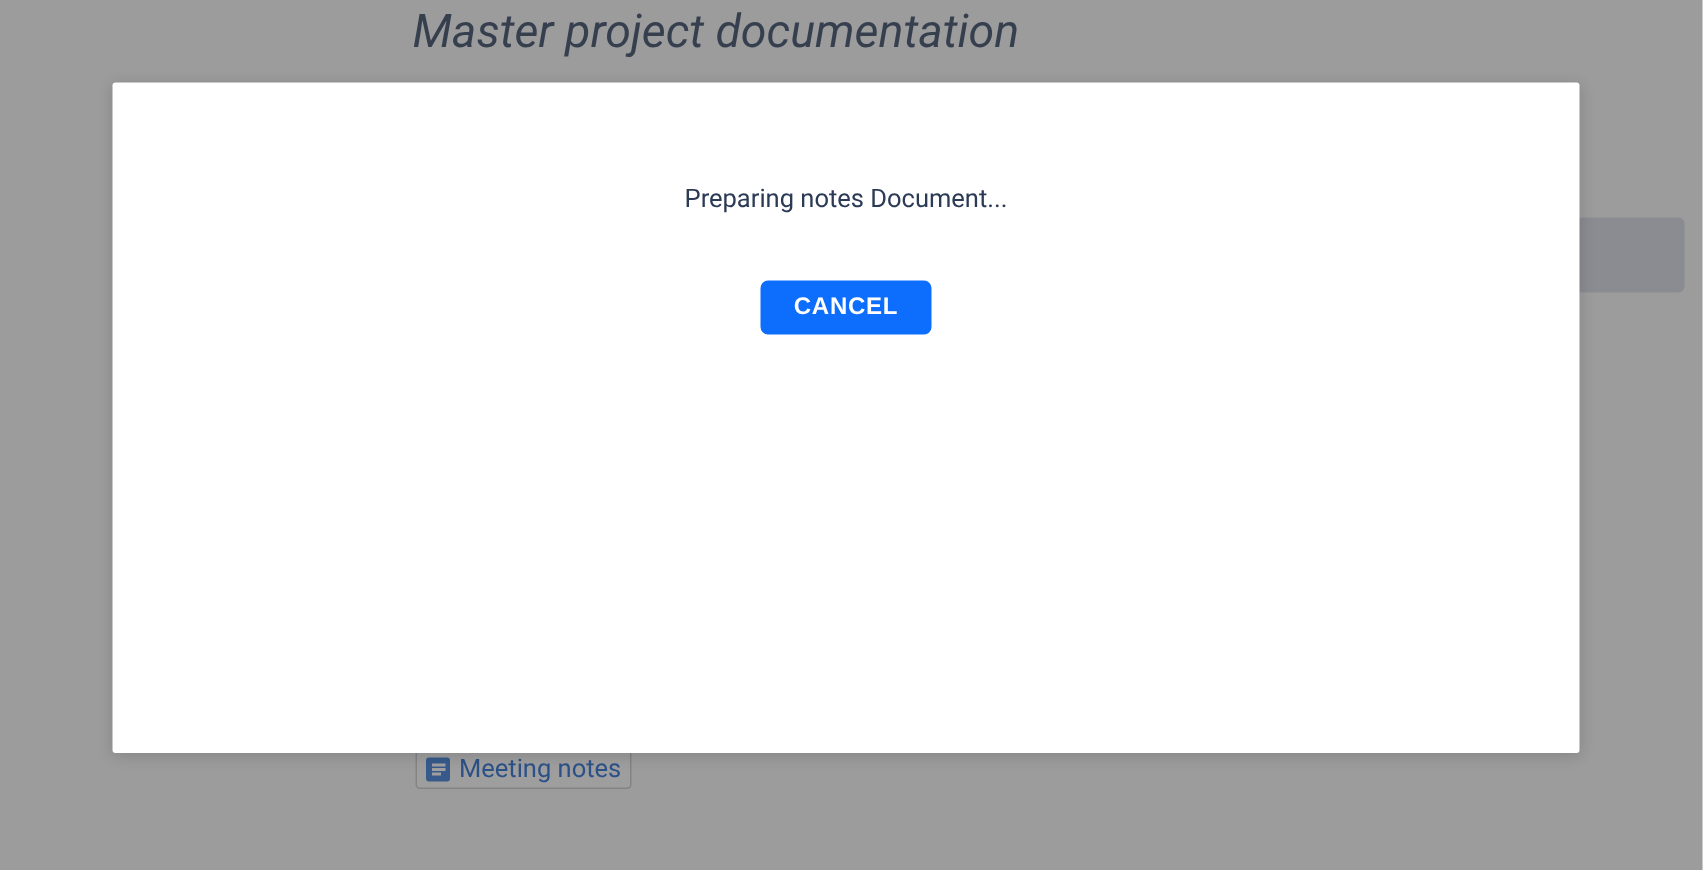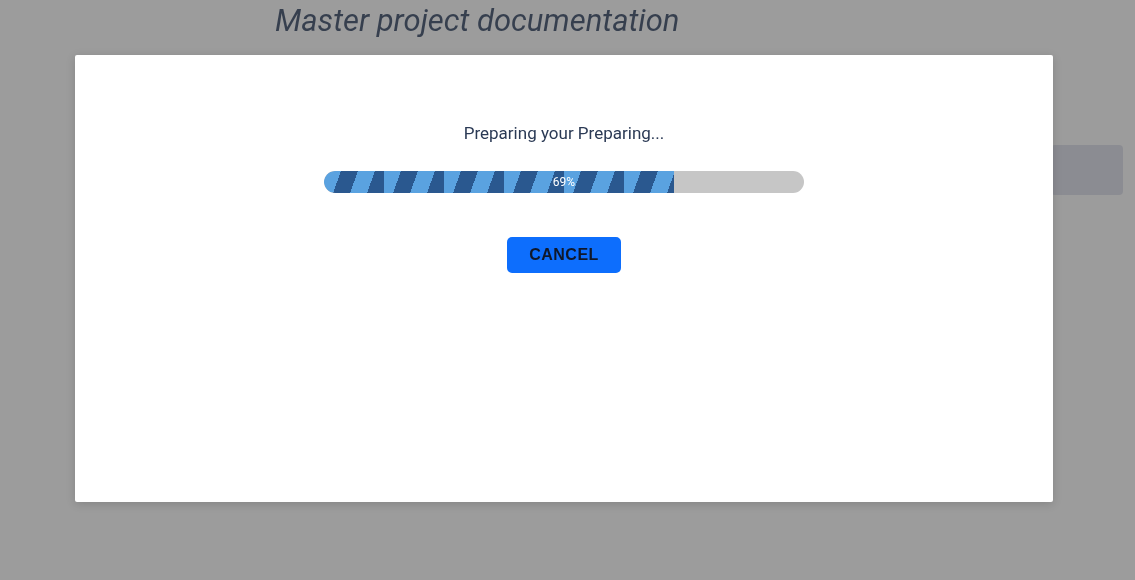--- a/index.html
+++ b/index.html
@@ -136,42 +136,42 @@
       align-items: center;
       justify-content: center;
       font-size: 12px;
       color: #ffffff;
       pointer-events: none;
     }
     .cancel-button {
       margin-top: 44px;
       display: inline-block;
       background: #0d6efd;
-      color: #0f172a;
+      color: #ffffff;
       font-size: 16px;
       font-weight: 700;
       letter-spacing: 0.5px;
       border: none;
       border-radius: 5px;
       padding: 9px 22px;
       cursor: pointer;
     }
   </style>
 </head>
 <body>
 
 <div class="background-layer">
   <h1 class="page-title">Master project documentation</h1>
   <div class="side-button"></div>
+  <div class="doc-link">
+    <span class="doc-icon"></span>
+    <span>Meeting notes</span>
+  </div>
 </div>
 
 <div class="overlay"></div>
 
 <div class="modal">
-  <div class="modal-message">Preparing your Preparing...</div>
+  <div class="modal-message">Preparing notes Document...</div>
 
-  <div class="progress-track">
-    <div class="progress-fill" style="width:73%"></div>
-    <div class="progress-label">69%</div>
-  </div>
 
   <button class="cancel-button">CANCEL</button>
 </div>
 
 </body></html>

